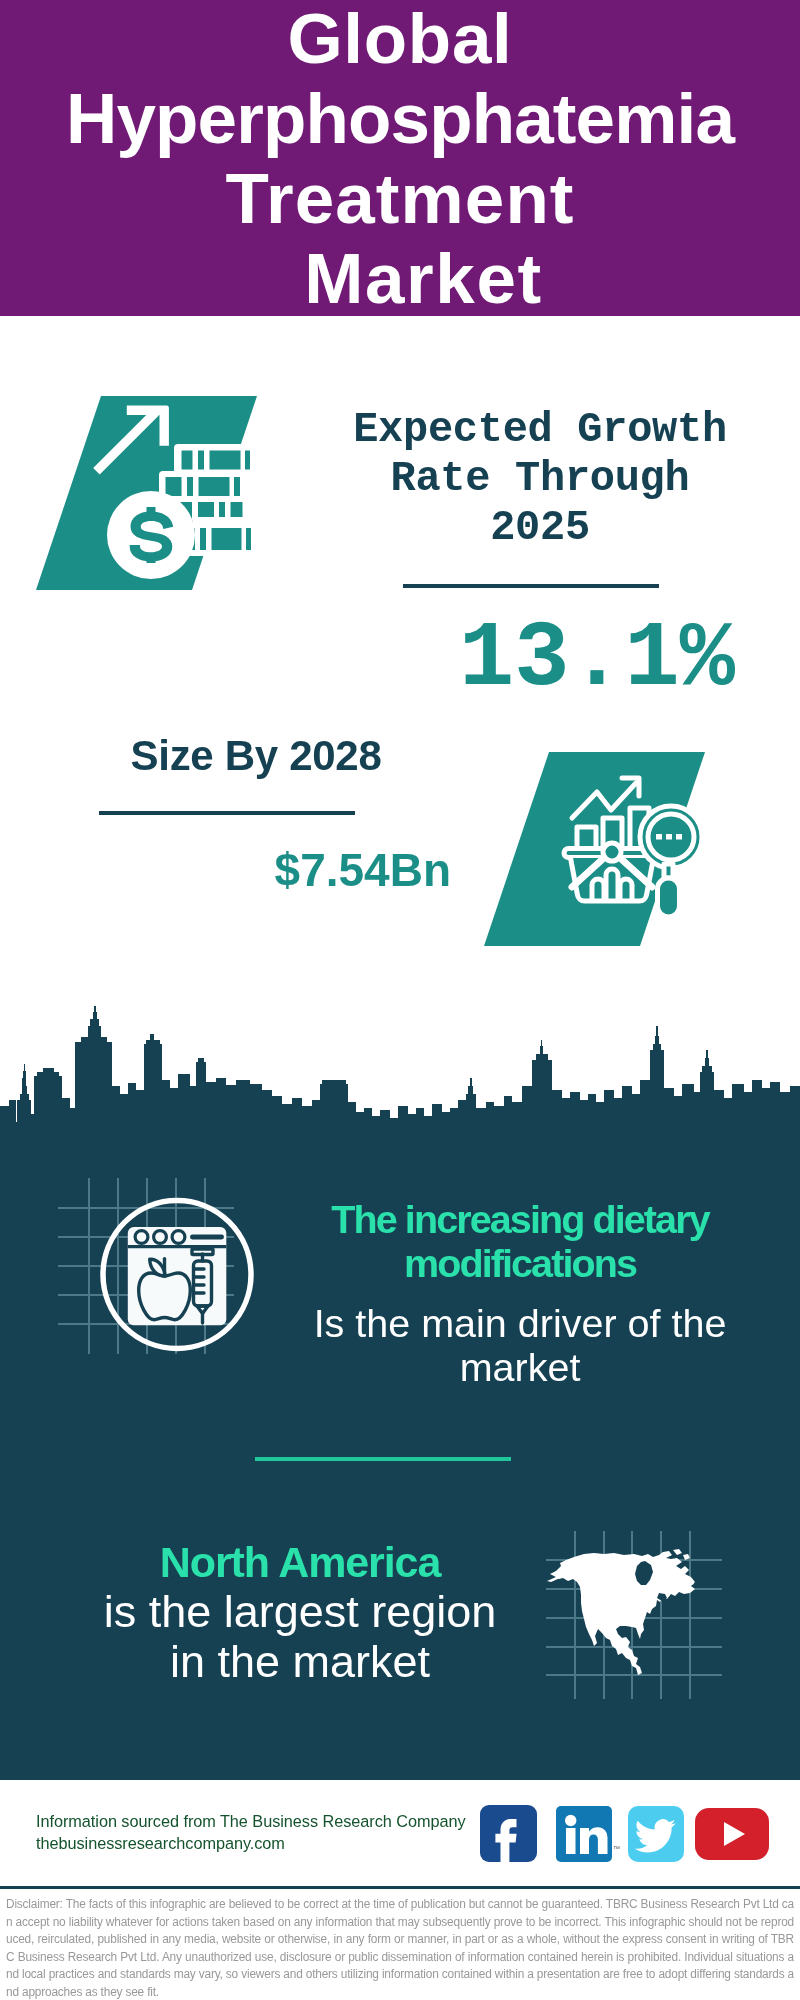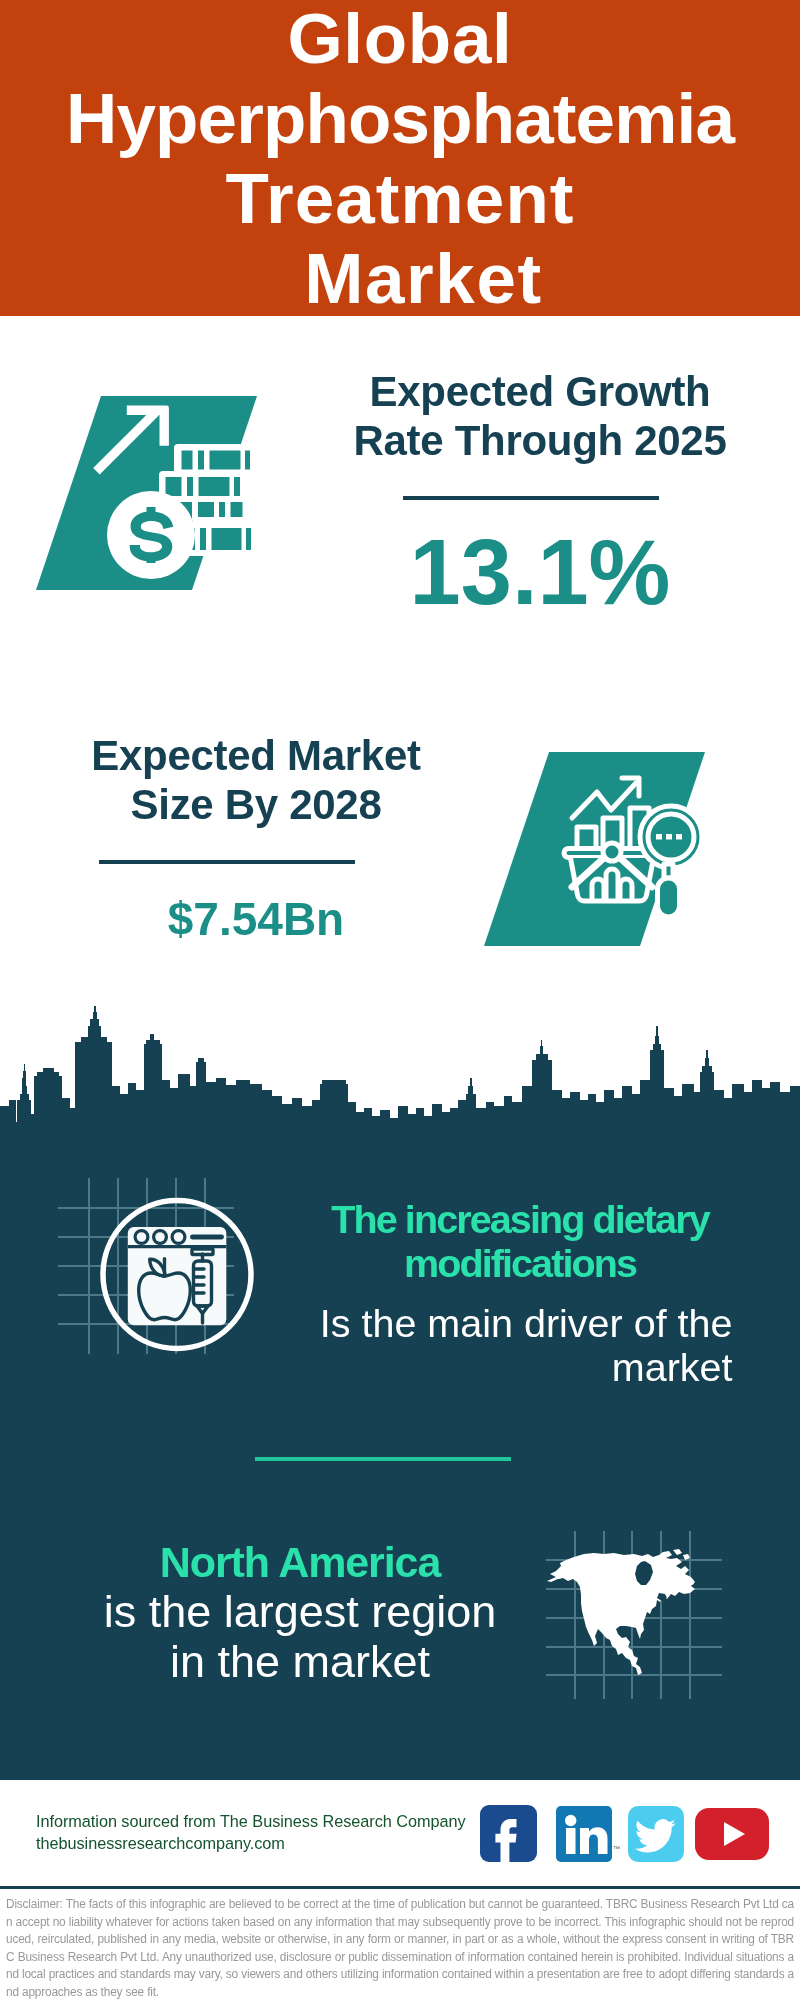--- a/index.html
+++ b/index.html
@@ -1,32 +1,32 @@
 <!DOCTYPE html>
 <html><head>
 <meta charset="utf-8">
 <style>
   html,body{margin:0;padding:0;}
   body{width:800px;height:2000px;background:#ffffff;
        font-family:"Liberation Sans",sans-serif;overflow:hidden;}
   .page{position:relative;width:800px;height:2000px;background:#fff;}
 
   
-  .hdr{position:absolute;left:0;top:0;width:800px;height:316px;background:#c2410c;}
+  .hdr{position:absolute;left:0;top:0;width:800px;height:316px;background:#701a75;}
   .hdr-title{position:absolute;left:0;top:-1px;width:800px;
        color:#fff;text-align:center;font-weight:bold;font-size:71px;line-height:80px;
        box-sizing:border-box;}
   .hdr-title div{white-space:nowrap;}
   .hdr-title .long{letter-spacing:-0.85px;}
 
   
   .para{position:absolute;background:#1b8f87;}
   .stat-h{color:#164152;font-weight:bold;font-size:42px;line-height:49px;text-align:center;letter-spacing:-0.3px;}
   .stat-rule{height:4px;background:#164152;margin:31px auto 0 auto;}
-  .stat-v{color:#1b8f87;font-weight:bold;font-size:92px;line-height:100px;text-align:center;margin-top:22px;}
+  .stat-v{color:#1b8f87;font-weight:bold;font-size:92px;line-height:100px;text-align:right;margin-top:22px;}
 
   
   .dark{position:absolute;left:0;width:800px;background:#164152;}
   .sky{position:absolute;left:0;width:800px;}
   .mint{color:#2ae1ab;}
   .txtw{color:#ffffff;}
   .bigtxt{font-size:33px;line-height:40px;text-align:center;font-weight:normal;}
   .hr-mint{position:absolute;height:4px;background:#1fc79a;}
 
   
@@ -94,21 +94,21 @@
         <circle cx="115" cy="139" r="44"></circle>
         <g fill="#1b8f87">
           <rect x="110.5" y="111" width="9" height="10"></rect>
           <rect x="110.5" y="157" width="9" height="10"></rect>
           <path d="M115 115.5c-12.5 0-20.5 6.2-20.5 15 0 9.6 9.4 12.7 20.5 14.2 8 1.2 11 2.7 11 5.8 0 3.4-4.6 5.8-11 5.8s-11-2.3-11-5.8v-1.6h-10.3v1.6c0 9.6 9.4 15 21.3 15s21.3-5.4 21.3-15c0-9.6-9.4-12.7-21.3-14.2-8-1.2-10.2-2.7-10.2-5.8 0-3.1 4.2-5.4 10.2-5.4 7.2 0 11 2.3 11.8 5.8l.5 2 9.9-2.1-.4-1.9c-1.9-8.1-10.3-13.4-21.8-13.4z"></path>
         </g>
       </g>
     </svg>
   </div>
 
-  <div style="position:absolute;left:345px;top:367px;width:390px;">
+  <div style="position:absolute;left:345px;top:406px;width:390px;font-family:Liberation Mono, monospace;">
     <div class="stat-h">
       <div>Expected Growth</div>
       <div>Rate Through 2025</div>
     </div>
     <div class="stat-rule" style="width:256px;margin-left:58px;"></div>
     <div class="stat-v">13.1%</div>
   </div>
 
   <div class="para" style="left:484px;top:752px;width:221px;height:194px;
               clip-path:polygon(65px 0, 221px 0, 156px 194px, 0 194px);background:#1b8f87;"></div>
@@ -143,21 +143,20 @@
       <g fill="#ffffff">
         <rect x="172" y="82" width="6" height="5.5"></rect>
         <rect x="182" y="82" width="6" height="5.5"></rect>
         <rect x="192" y="82" width="6" height="5.5"></rect>
       </g>
     </svg>
   </div>
 
   <div style="position:absolute;left:61px;top:731px;width:390px;">
     <div class="stat-h">
-      <div>Expected Market</div>
       <div>Size By 2028</div>
     </div>
     <div class="stat-rule" style="width:256px;margin-left:38px;"></div>
     <div class="stat-v" style="font-size:46px;line-height:80px;margin-top:15px;">$7.54Bn</div>
   </div>
 
   <div class="dark" style="top:1122px;height:658px;"></div>
   <svg class="sky" style="top:1004px;" width="800" height="120" viewBox="0 0 800 120" preserveAspectRatio="none">
     <path fill="#164152" d="M 0 120 L 0 102 L 9 102 L 9 96 L 16 96 L 16 120 L 17 120 L 17 96 L 20 96 L 20 90 L 22 90 L 22 74 L 23 74 L 23 67 L 24 67 L 24 60 L 25 60 L 25 67 L 26 67 L 26 82 L 27 82 L 27 90 L 29 90 L 29 96 L 31 96 L 31 110 L 34 110 L 34 72 L 37 72 L 37 68 L 43 68 L 43 64 L 54 64 L 54 68 L 59 68 L 59 72 L 62 72 L 62 94 L 70 94 L 70 104 L 75 104 L 75 38 L 81 38 L 81 33 L 88 33 L 88 22 L 90 22 L 90 15 L 93 15 L 93 8 L 94 8 L 94 2 L 96 2 L 96 8 L 97 8 L 97 15 L 99 15 L 99 22 L 101 22 L 101 33 L 107 33 L 107 38 L 112 38 L 112 82 L 120 82 L 120 90 L 128 90 L 128 79 L 136 79 L 136 86 L 144 86 L 144 40 L 146 40 L 146 36 L 150 36 L 150 30 L 154 30 L 154 36 L 160 36 L 160 40 L 162 40 L 162 76 L 170 76 L 170 84 L 178 84 L 178 70 L 190 70 L 190 82 L 196 82 L 196 58 L 198 58 L 198 54 L 204 54 L 204 58 L 206 58 L 206 78 L 216 78 L 216 74 L 226 74 L 226 81 L 236 81 L 236 76 L 250 76 L 250 80 L 262 80 L 262 86 L 272 86 L 272 92 L 282 92 L 282 100 L 292 100 L 292 94 L 302 94 L 302 102 L 312 102 L 312 96 L 320 96 L 320 80 L 322 80 L 322 76 L 346 76 L 346 80 L 348 80 L 348 98 L 356 98 L 356 108 L 364 108 L 364 104 L 372 104 L 372 112 L 380 112 L 380 106 L 390 106 L 390 114 L 398 114 L 398 102 L 408 102 L 408 110 L 416 110 L 416 104 L 424 104 L 424 112 L 432 112 L 432 100 L 442 100 L 442 108 L 450 108 L 450 104 L 458 104 L 458 96 L 466 96 L 466 90 L 468 90 L 468 82 L 470 82 L 470 74 L 472 74 L 472 82 L 473 82 L 473 90 L 476 90 L 476 104 L 486 104 L 486 98 L 494 98 L 494 102 L 504 102 L 504 92 L 512 92 L 512 98 L 522 98 L 522 82 L 532 82 L 532 56 L 536 56 L 536 50 L 540 50 L 540 42 L 541 42 L 541 36 L 542 36 L 542 42 L 543 42 L 543 50 L 548 50 L 548 56 L 552 56 L 552 86 L 562 86 L 562 94 L 570 94 L 570 88 L 580 88 L 580 96 L 588 96 L 588 90 L 596 90 L 596 98 L 604 98 L 604 86 L 614 86 L 614 94 L 622 94 L 622 82 L 632 82 L 632 90 L 640 90 L 640 76 L 650 76 L 650 46 L 653 46 L 653 40 L 655 40 L 655 32 L 656 32 L 656 22 L 658 22 L 658 32 L 659 32 L 659 40 L 661 40 L 661 46 L 664 46 L 664 84 L 674 84 L 674 92 L 682 92 L 682 80 L 694 80 L 694 88 L 700 88 L 700 68 L 702 68 L 702 62 L 705 62 L 705 54 L 706 54 L 706 46 L 708 46 L 708 54 L 709 54 L 709 62 L 712 62 L 712 68 L 714 68 L 714 86 L 724 86 L 724 94 L 732 94 L 732 80 L 744 80 L 744 88 L 752 88 L 752 76 L 762 76 L 762 84 L 770 84 L 770 78 L 780 78 L 780 88 L 790 88 L 790 82 L 800 82 L 800 120 Z"></path>
   </svg>
@@ -189,21 +188,21 @@
       <rect x="94.5" y="65" width="18" height="45" rx="4.5"></rect>
       <path d="M103.5 58 V65"></path>
       <rect x="93" y="53" width="21" height="5.5" rx="1"></rect>
       <path d="M96 73 h9 M96 81 h9 M96 89 h9 M96 97 h9"></path>
       <path d="M98 110 h11 l-5.5 7.5 z"></path>
       <path d="M103.5 117 v10"></path>
     </g>
   </svg>
   <div class="bigtxt" style="position:absolute;left:299px;top:1181px;width:442px;font-size:39.5px;line-height:44px;">
     <div class="mint" style="font-weight:bold;width:380px;margin:16px auto;letter-spacing:-1.9px;">The increasing dietary modifications</div>
-    <div class="txtw" style="width:425px;margin:0 auto;text-align:right;">Is the main driver of the market</div>
+    <div class="txtw" style="width:425px;margin:0 auto;">Is the main driver of the market</div>
   </div>
 
   <div class="hr-mint" style="left:255px;top:1457px;width:256px;"></div>
 
   <svg style="position:absolute;left:546px;top:1531px;" width="176" height="168">
     <g stroke="#4d7887" stroke-width="2">
       <path d="M29 0 V168 M58 0 V168 M86 0 V168 M115 0 V168 M144 0 V168"></path>
       <path d="M0 29 H176 M0 58 H176 M0 87 H176 M0 116 H176 M0 144 H176"></path>
     </g>
   </svg>

